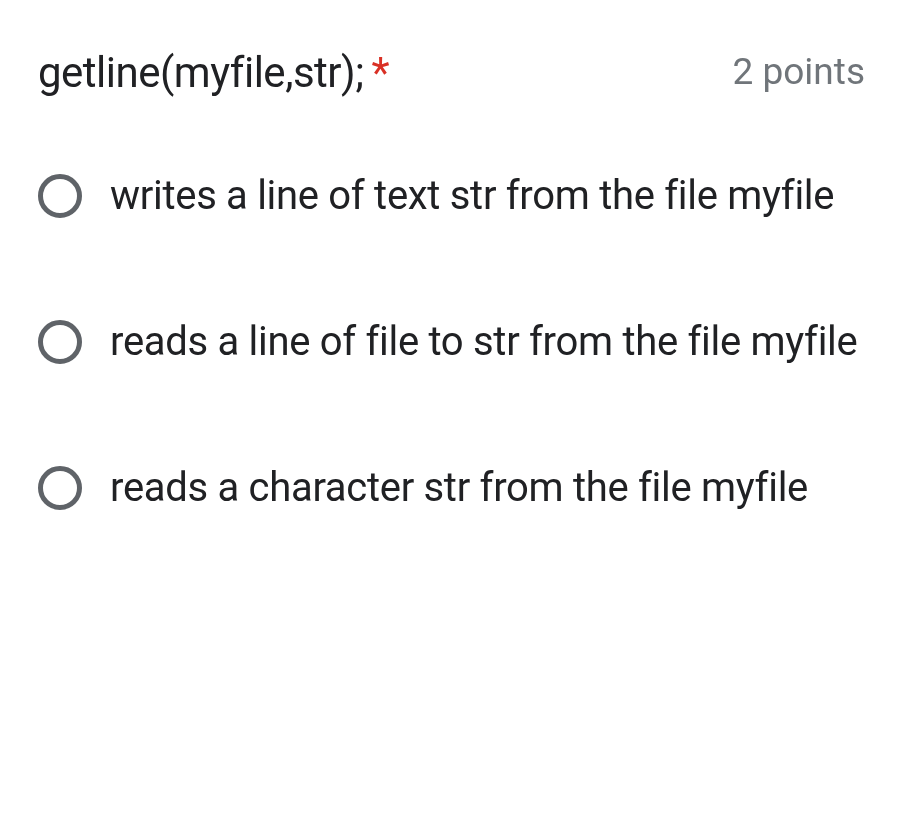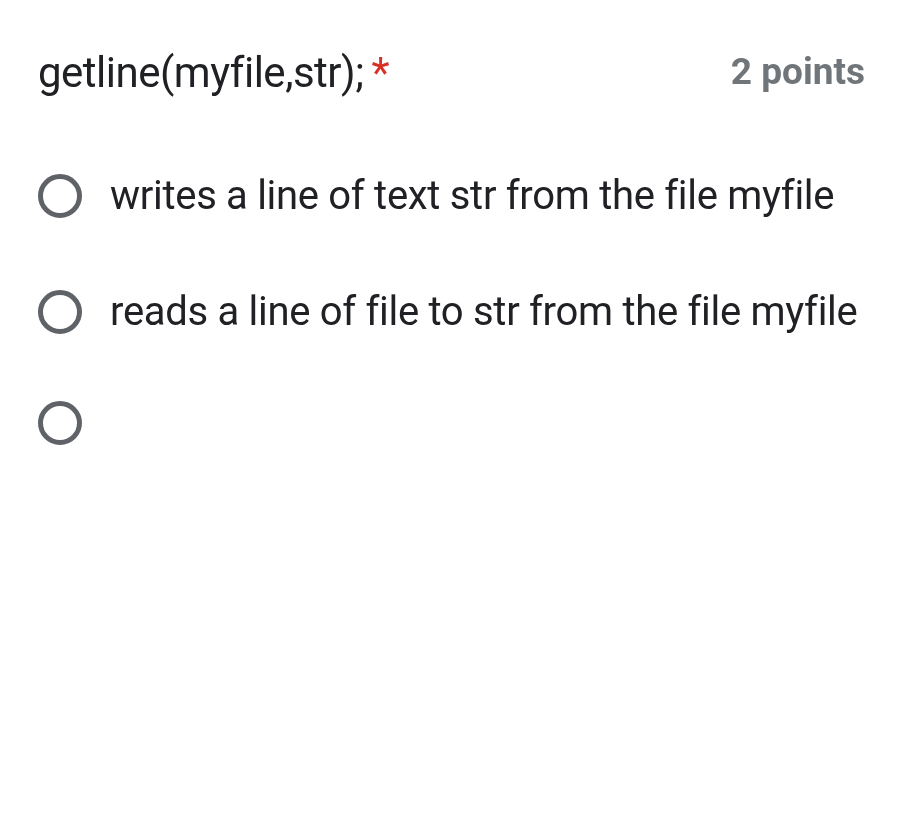--- a/index.html
+++ b/index.html
@@ -26,29 +26,29 @@
       color: #202124;
       letter-spacing: -0.5px;
     }
     .required-asterisk {
       color: #d93025;
       font-size: 42px;
       margin-left: 4px;
     }
     .points-label {
       font-size: 37px;
-      font-weight: 700;
+      font-weight: 400;
       color: #70757a;
       white-space: nowrap;
       margin-top: 2px;
     }
     .options-list {
       display: flex;
       flex-direction: column;
-      gap: 62px;
+      gap: 92px;
     }
     .option-item {
       display: flex;
       align-items: center;
       gap: 28px;
       cursor: pointer;
     }
     .radio-circle {
       width: 44px;
       height: 44px;
@@ -80,14 +80,15 @@
   <div class="option-item">
     <div class="radio-circle"></div>
     <div class="option-label">writes a line of text str from the file myfile</div>
   </div>
   <div class="option-item">
     <div class="radio-circle"></div>
     <div class="option-label">reads a line of file to str from the file myfile</div>
   </div>
   <div class="option-item">
     <div class="radio-circle"></div>
+    <div class="option-label">reads a character str from the file myfile</div>
   </div>
 </div>
 
 </body></html>

